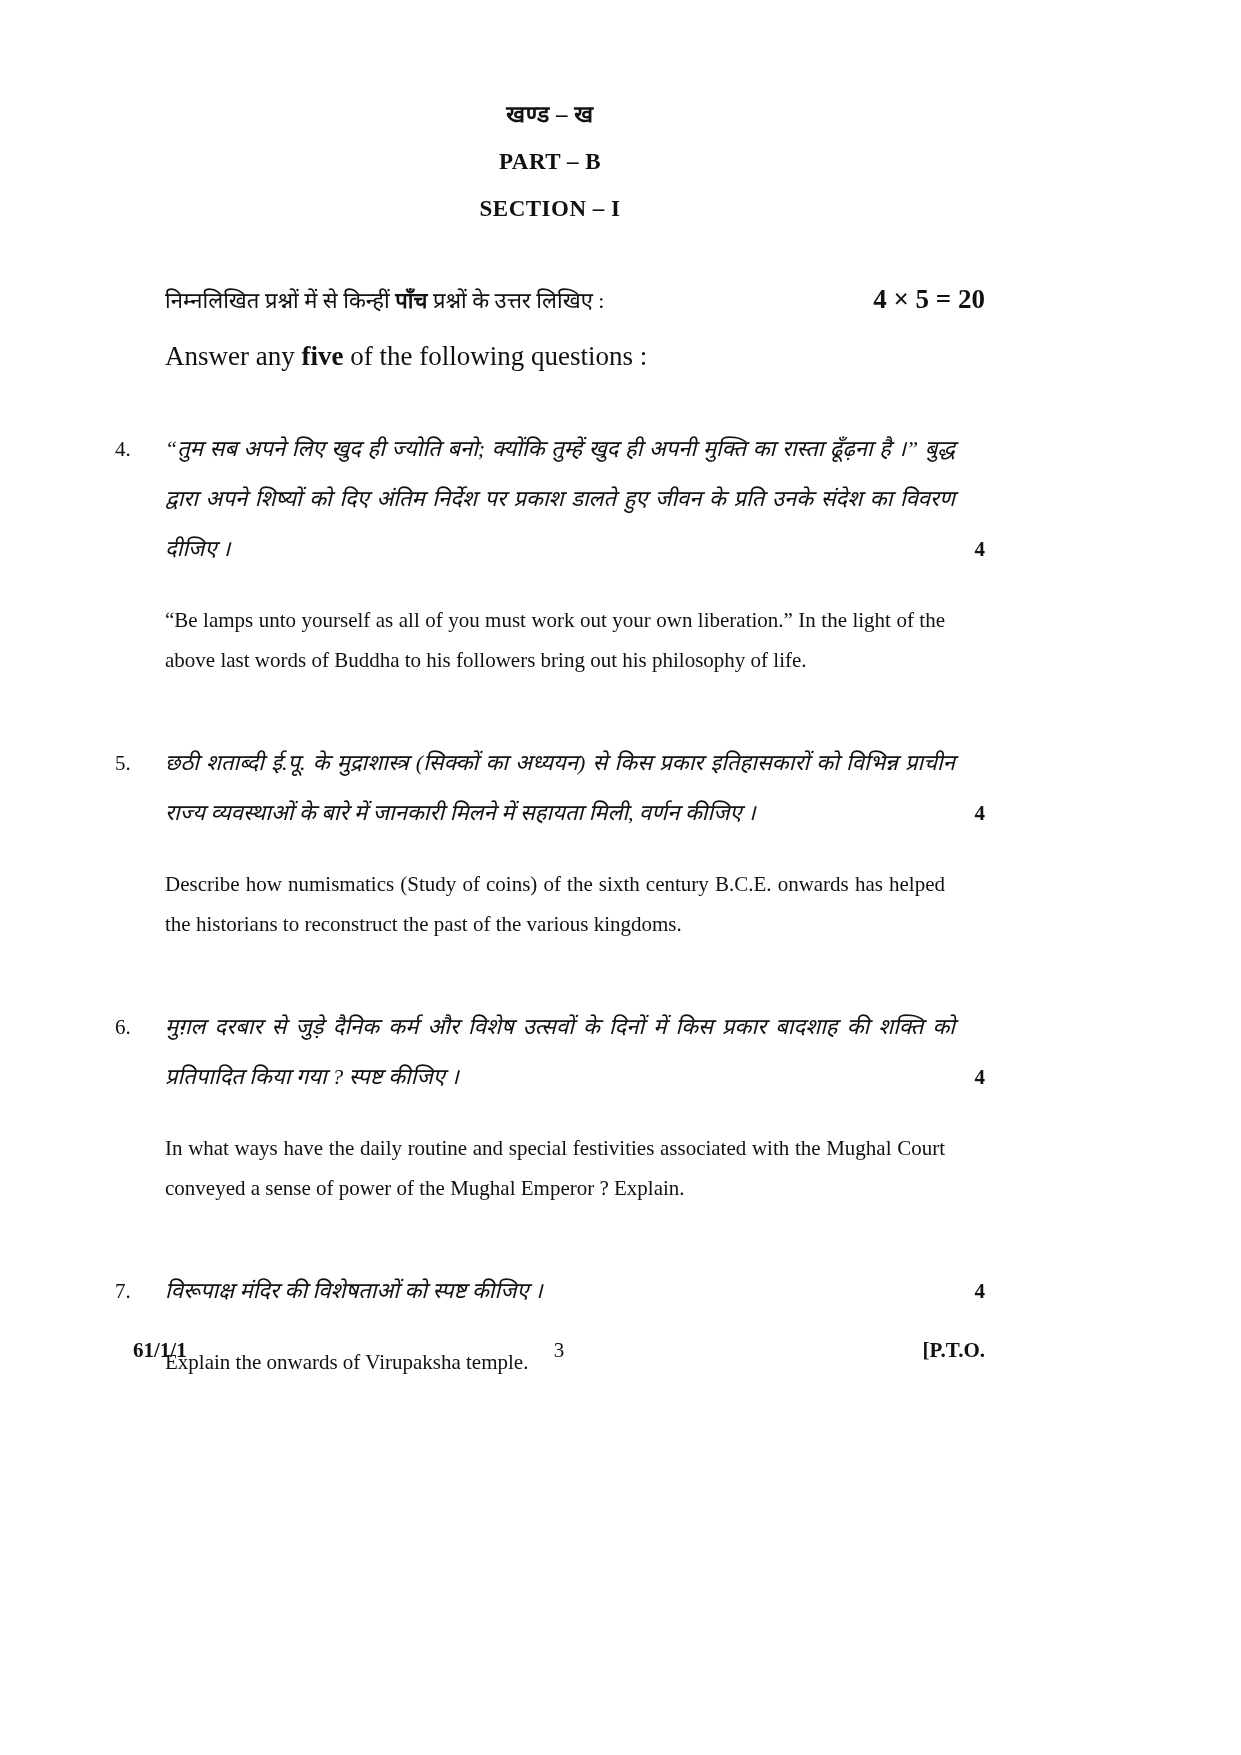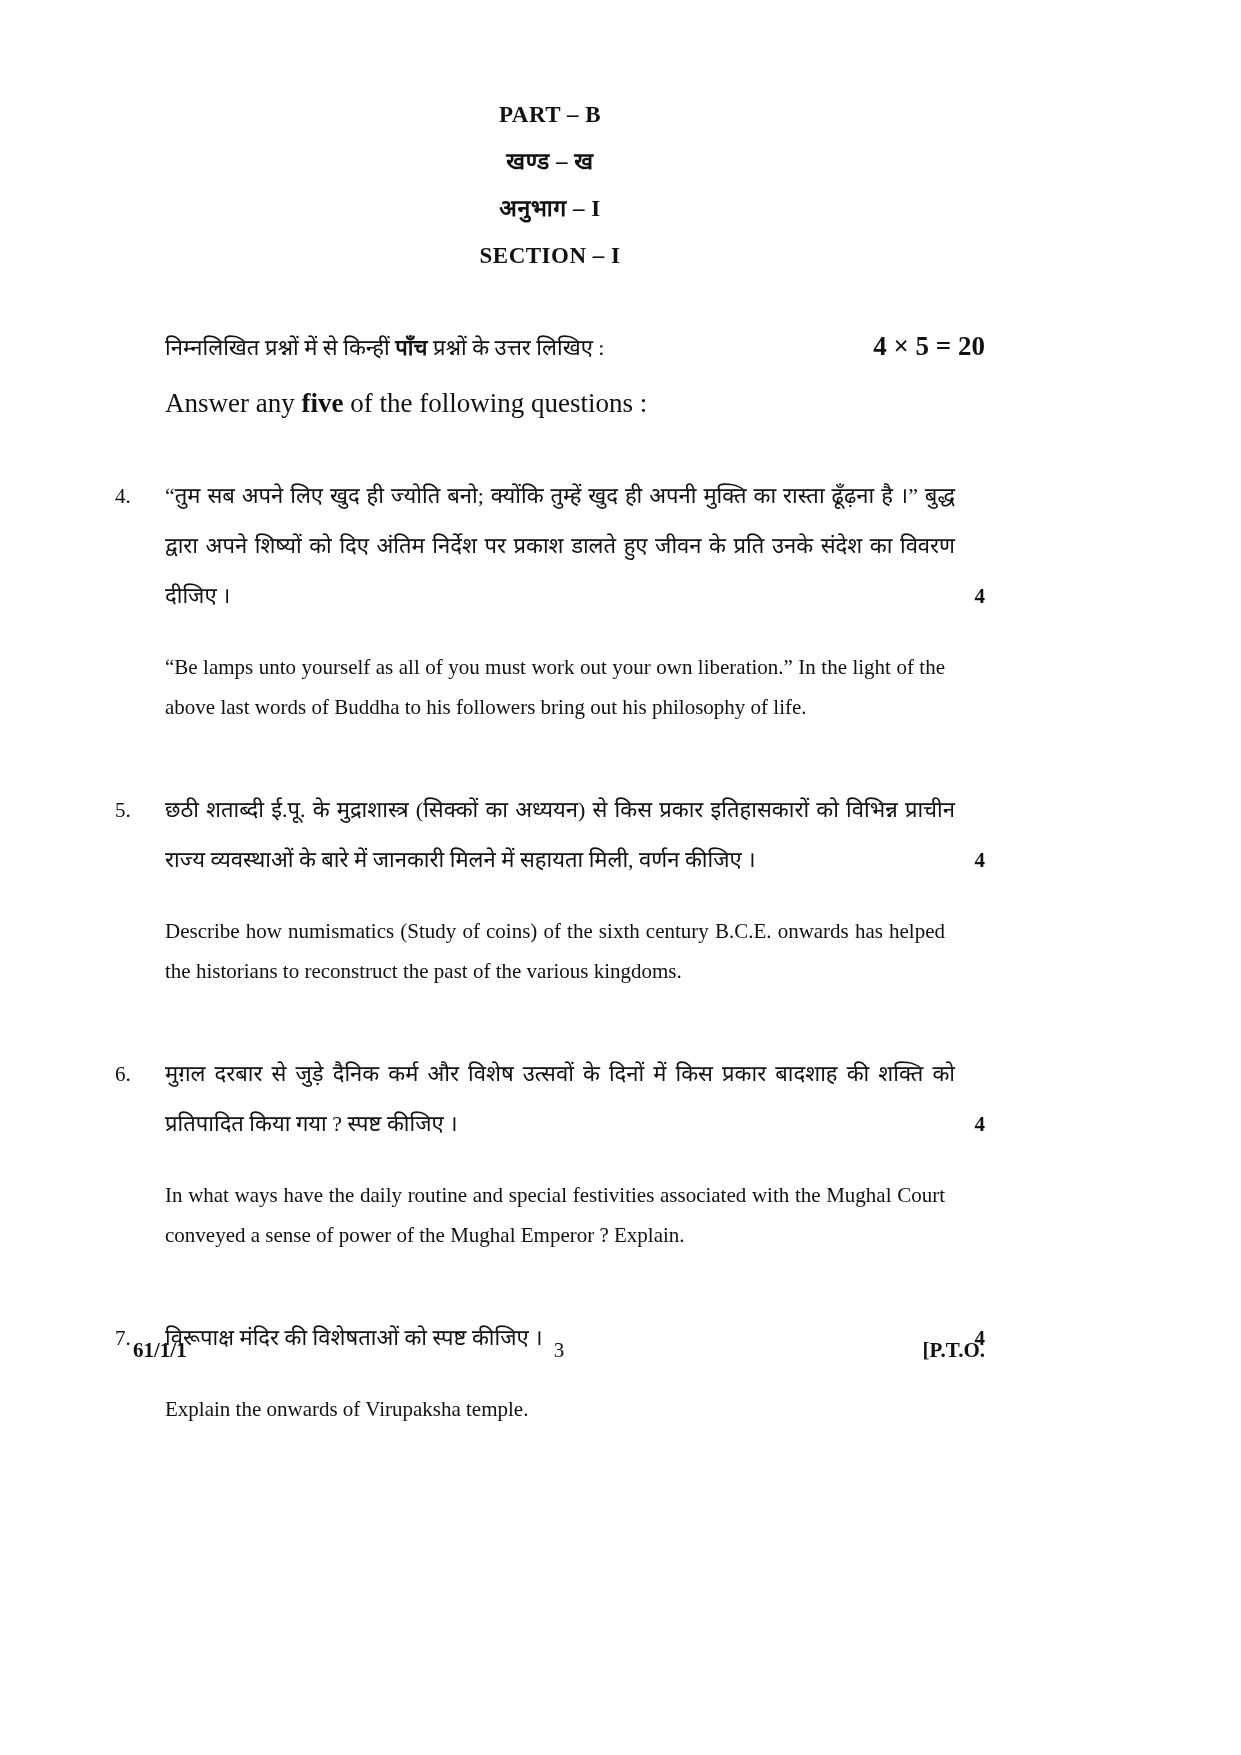--- a/index.html
+++ b/index.html
@@ -57,20 +57,21 @@
     width: 50px;
     flex: 0 0 50px;
     font-size: 21px;
     line-height: 50px;
   }
   .qhindi {
     flex: 1;
     font-size: 22px;
     line-height: 50px;
     text-align: justify;
+    font-style: italic;
   }
   .qmarks {
     flex: 0 0 30px;
     width: 30px;
     text-align: right;
     font-weight: bold;
     font-size: 21px;
     line-height: 50px;
     align-self: flex-end;
   }
@@ -102,23 +103,22 @@
     font-weight: bold;
   }
   b { font-weight: bold; }
 </style>
 </head>
 <body>
 
 <div class="page">
   <div class="content">
 
+    <div class="head">खण्ड – ख</div>
     <div class="head">PART – B</div>
-    <div class="head">खण्ड – ख</div>
-    <div class="head">अनुभाग – I</div>
     <div class="head">SECTION – I</div>
 
     <div class="instruction-row">
       <div class="instr-hindi"><span>निम्नलिखित प्रश्नों में से किन्हीं </span><b>पाँच</b><span> प्रश्नों के उत्तर लिखिए :</span></div>
       <div class="marks-formula">4 × 5 = 20</div>
     </div>
     <div class="instr-english"><span>Answer any </span><b>five</b><span> of the following questions :</span></div>
 
     <div class="question first">
       <div class="q-row">

